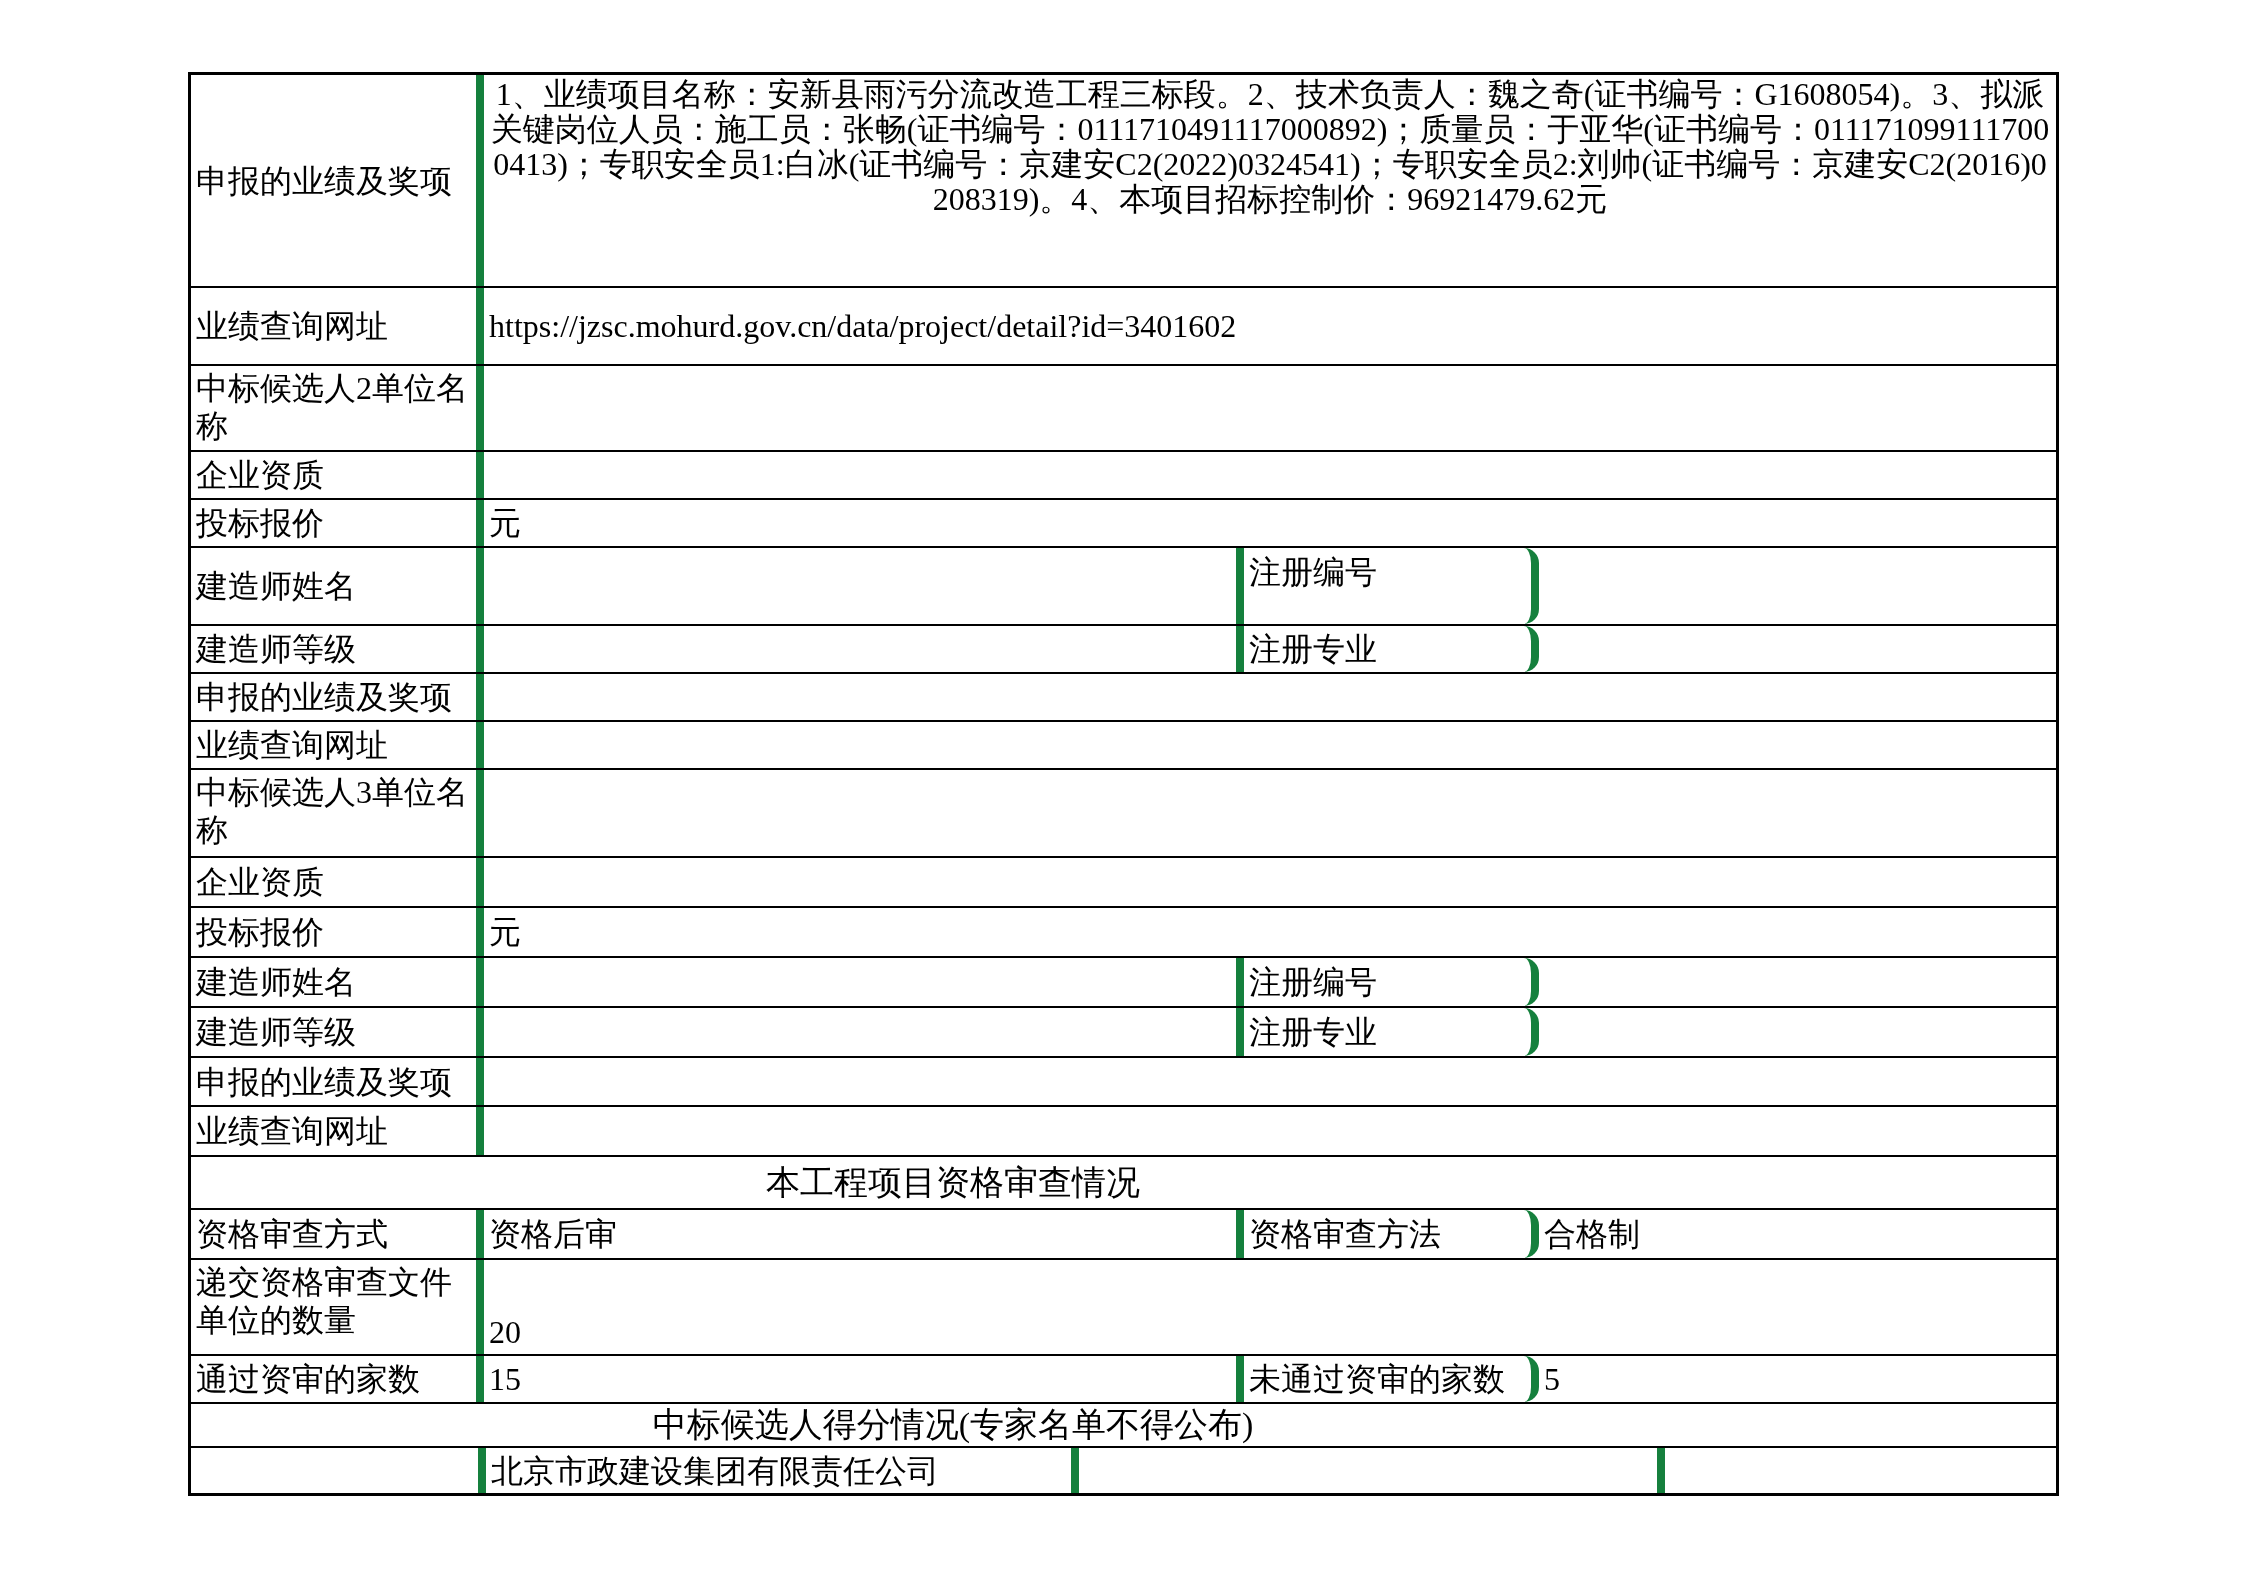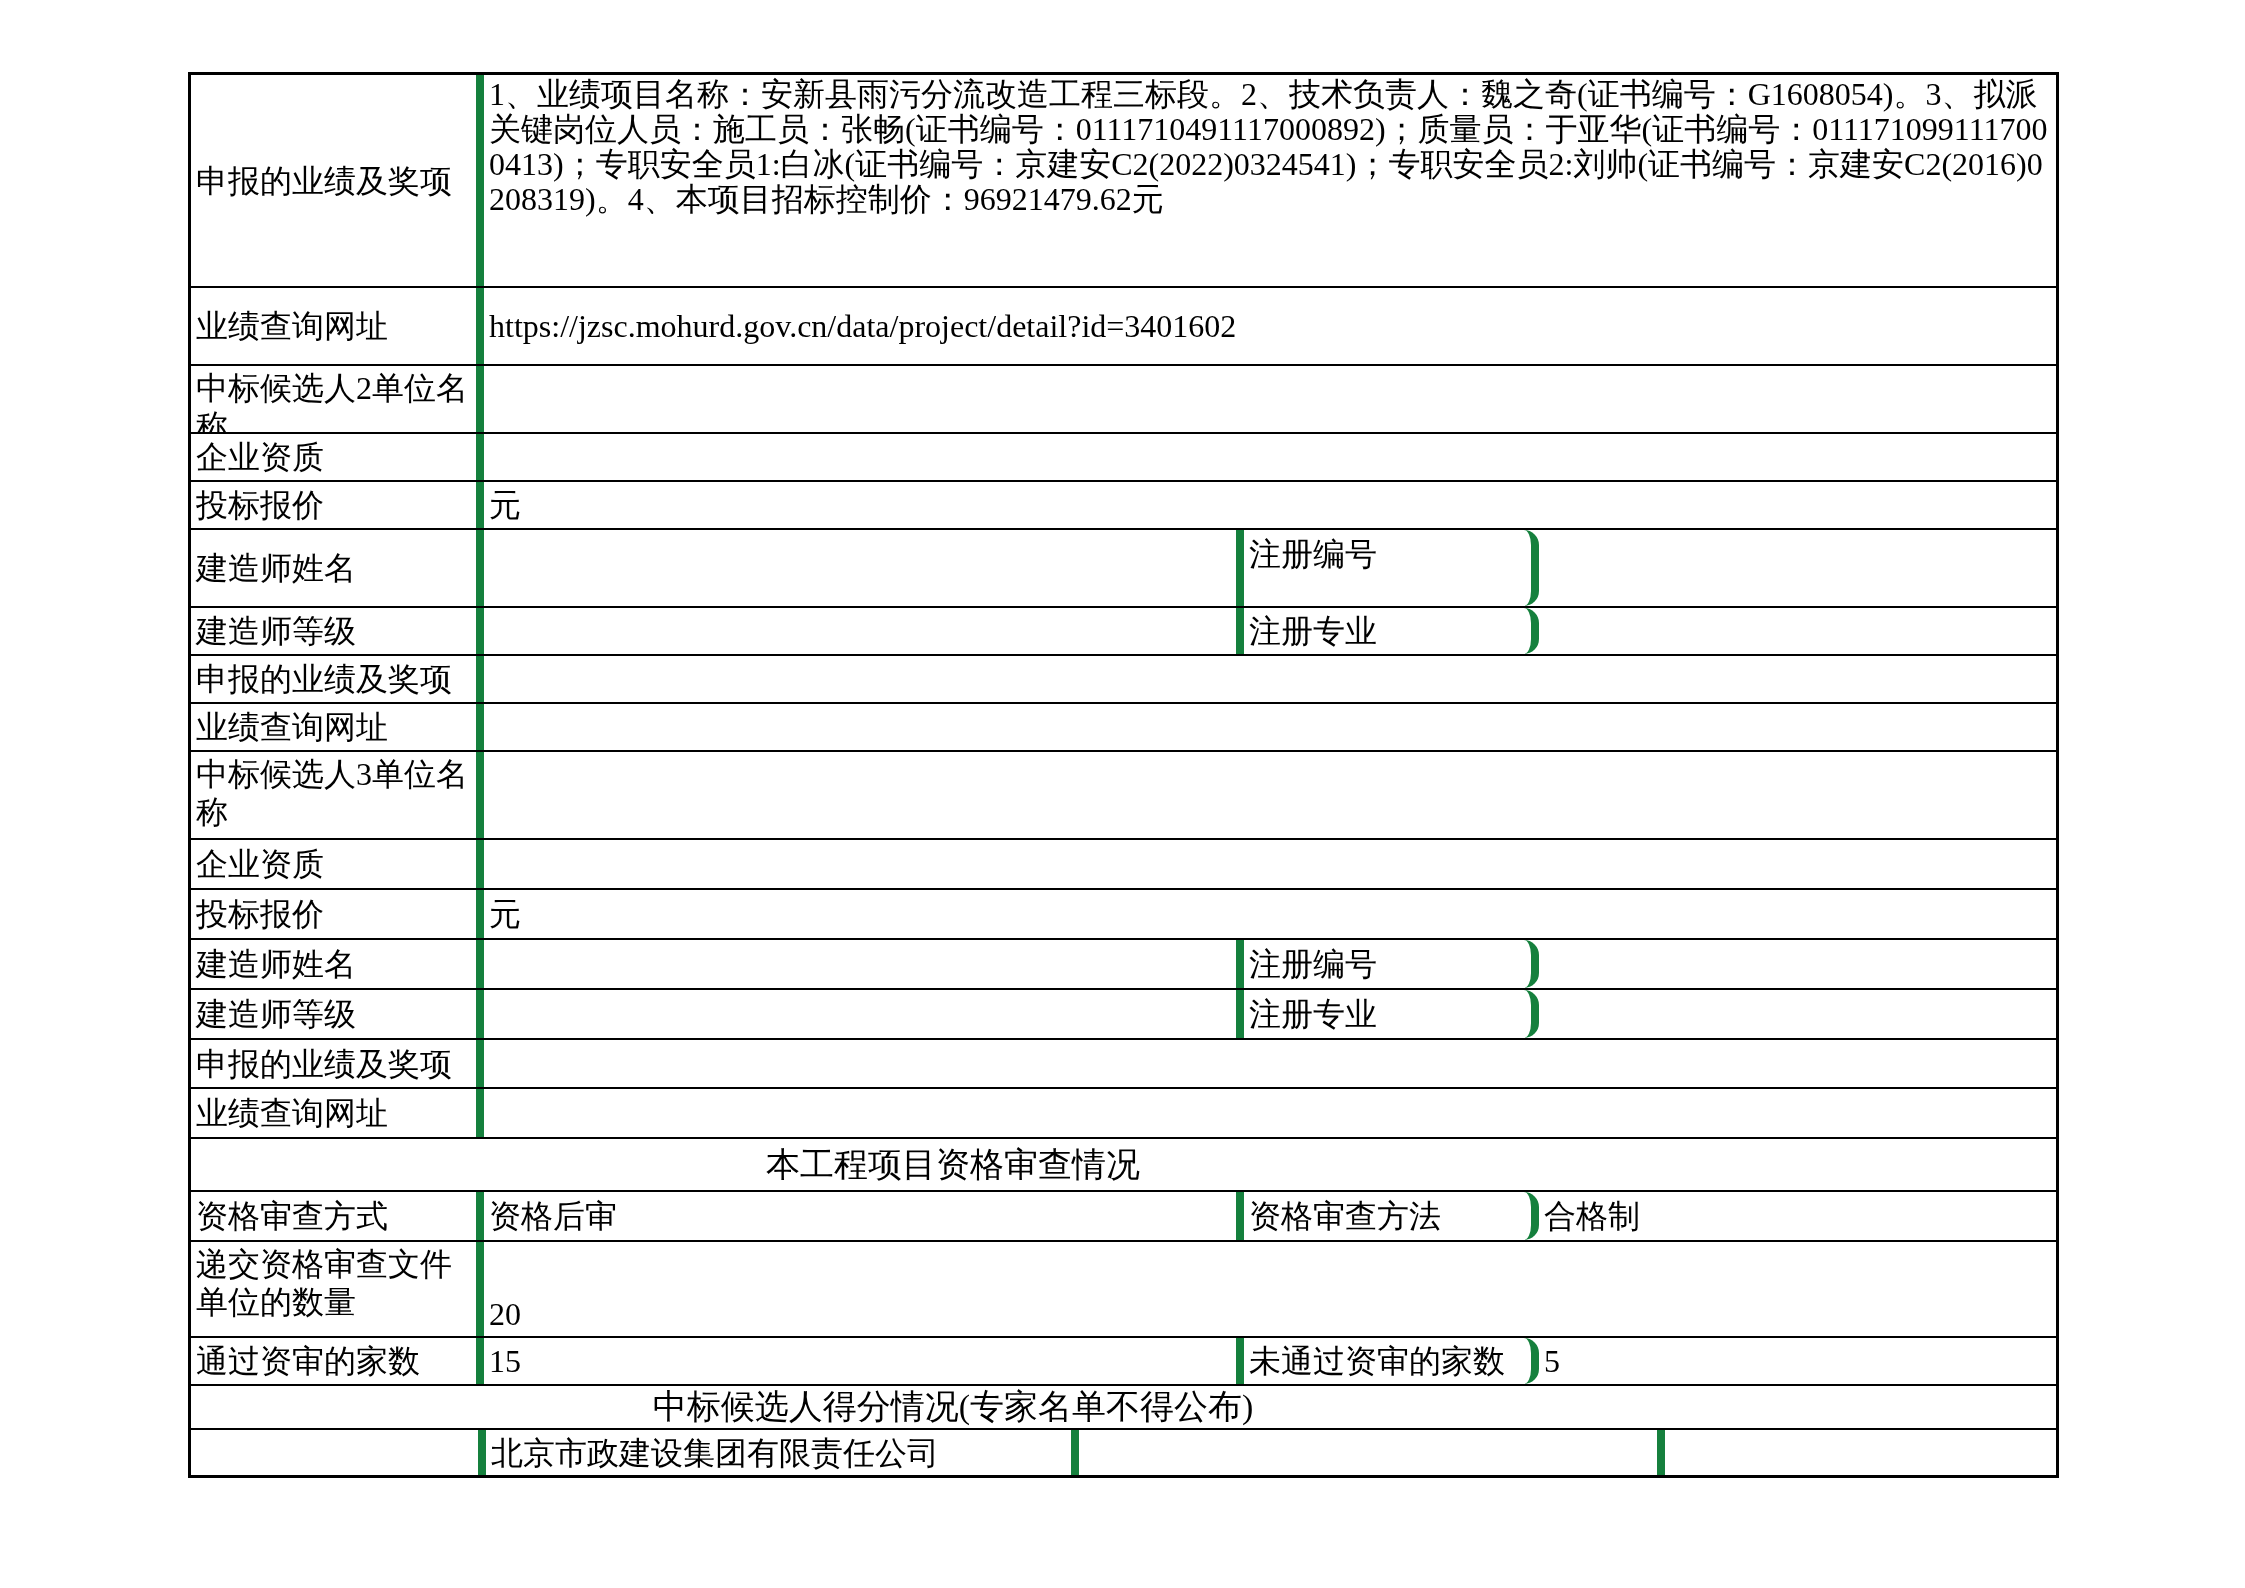--- a/index.html
+++ b/index.html
@@ -31,21 +31,21 @@
     align-items:center;
     padding:0 5px;
     font-size:32px;
     line-height:36px;
     overflow:hidden;
     word-break:break-all;
   }
   .c:last-child{border-right:none;}
   
   .w1{width:293px;}   
-  .w2{width:1572px;}  
+  .w2{width:1572px;text-align:center;}  
   .wv{width:760px;}   
   .w3{width:295px;border-radius:15px;}   
   .w4{width:408px;}   
   
   .l1{width:295px;} .l2{width:593px;} .l3{width:586px;} .l4{width:391px;}
   
   .hdr{
     width:1524px;
     justify-content:center;
     font-weight:normal;
@@ -74,21 +74,21 @@
   <div class="row" style="height:213px">
     <div class="c w1">申报的业绩及奖项</div>
     <div class="c w2 tblock">1、业绩项目名称：安新县雨污分流改造工程三标段。2、技术负责人：魏之奇(证书编号：G1608054)。3、拟派关键岗位人员：施工员：张畅(证书编号：0111710491117000892)；质量员：于亚华(证书编号：0111710991117000413)；专职安全员1:白冰(证书编号：京建安C2(2022)0324541)；专职安全员2:刘帅(证书编号：京建安C2(2016)0208319)。4、本项目招标控制价：96921479.62元</div>
   </div>
 
   <div class="row" style="height:78px">
     <div class="c w1">业绩查询网址</div>
     <div class="c w2">https://jzsc.mohurd.gov.cn/data/project/detail?id=3401602</div>
   </div>
 
-  <div class="row" style="height:68px">
+  <div class="row" style="height:86px">
     <div class="c w1 mlabel">中标候选人2单位名称</div>
     <div class="c w2"></div>
   </div>
 
   <div class="row" style="height:48px">
     <div class="c w1">企业资质</div>
     <div class="c w2"></div>
   </div>
 
   <div class="row" style="height:48px">

